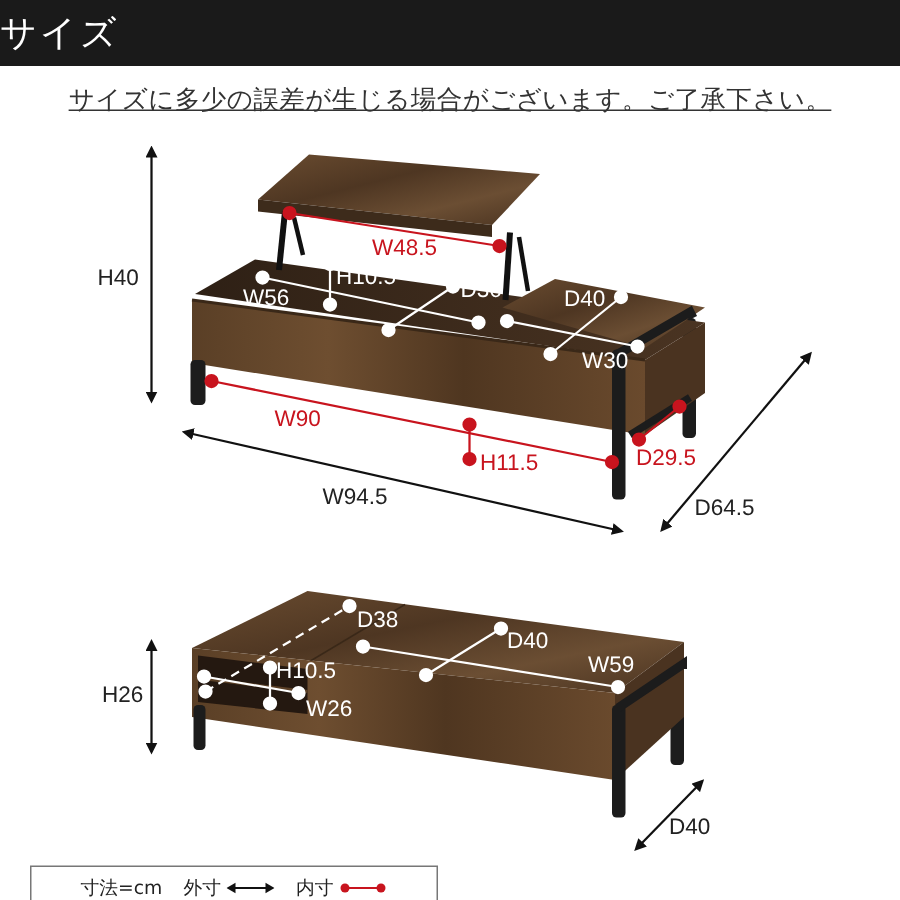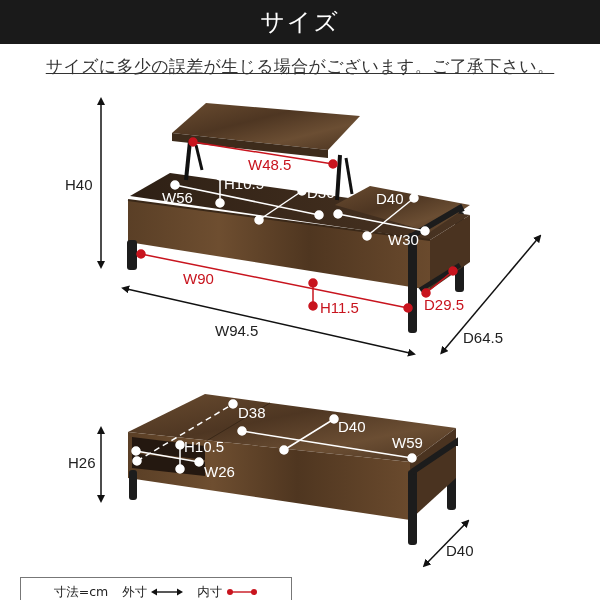--- a/index.html
+++ b/index.html
@@ -1,17 +1,17 @@
 <!DOCTYPE html>
 <html><head>
 <meta charset="utf-8">
 <style>
   html, body { margin:0; padding:0; background:#ffffff; }
   body { width:600px; height:600px; position:relative; overflow:hidden; font-family:"DejaVu Sans", sans-serif; }
-  .header { position:absolute; left:0; top:0; width:600px; height:44px; background:#1a1a1a; color:#ffffff; display:flex; align-items:center; justify-content:center; font-size:24px; letter-spacing:2px; }
+  .header { position:absolute; left:0; top:0; width:600px; height:44px; background:#1a1a1a; color:#ffffff; display:flex; align-items:center; font-size:24px; letter-spacing:2px; }
   .subtitle { position:absolute; left:0; top:55px; width:600px; text-align:center; font-size:17px; color:#333333; letter-spacing:0.3px;text-decoration:underline; }
   svg.diagram { position:absolute; left:0; top:0; }
   .lbl { font-family:"Liberation Sans", sans-serif; font-size:15px; }
   .lbl-black { fill:#222222; }
   .lbl-white { fill:#ffffff; }
   .lbl-red { fill:#c8141e; }
   .legend { position:absolute; left:20px; top:577px; width:272px; height:30px; border:1px solid #777777; box-sizing:border-box; display:flex; align-items:center; justify-content:center; font-size:12.5px; color:#222222; gap:4px; }
 </style>
 </head>
 <body>

